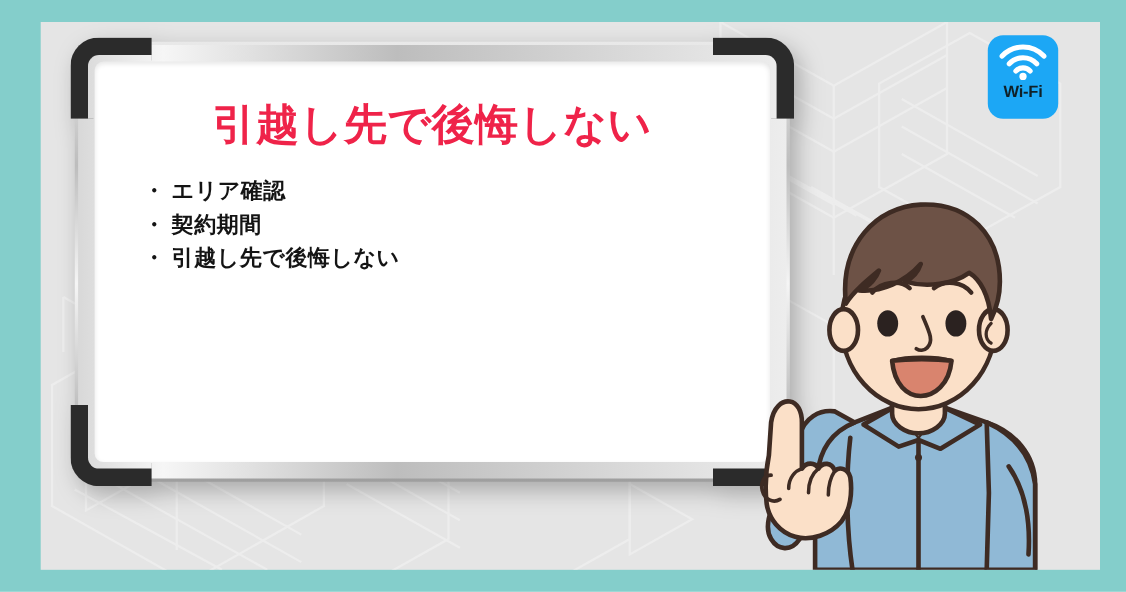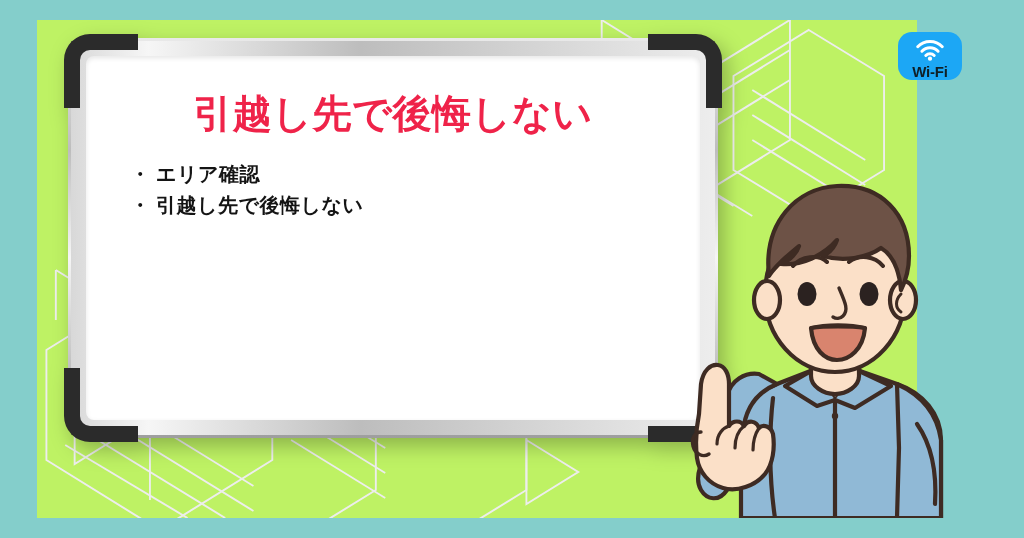--- a/index.html
+++ b/index.html
@@ -18,23 +18,23 @@
   
   .teal-frame {
     position: absolute;
     inset: 0;
     background: #84cecb;
   }
   .white-canvas {
     position: absolute;
     left: 37px;
     top: 20px;
-    width: 880px;
+    width: 963px;
     height: 498px;
-    background: #bef264;
+    background: #e5e5e5;
     overflow: hidden;
   }
   
   .geo-pattern {
     position: absolute;
     inset: 0;
     pointer-events: none;
   }
   .geo-pattern svg { display: block; width: 100%; height: 100%; }
 
@@ -119,21 +119,21 @@
     width: 26px;
     text-align: left;
   }
 
   
   .wifi-badge {
     position: absolute;
     left: 898px;
     top: 32px;
     width: 64px;
-    height: 48px;
+    height: 76px;
     background: #1ca7f5;
     border-radius: 14px;
     display: flex;
     flex-direction: column;
     align-items: center;
     justify-content: flex-start;
     padding-top: 7px;
     box-sizing: border-box;
   }
   .wifi-badge .glyph { width: 46px; height: 34px; display:block; }
@@ -218,20 +218,21 @@
       <div class="wb-corner tr"></div>
       <div class="wb-corner bl"></div>
       <div class="wb-corner br"></div>
 
       <div class="board-content">
         <h1 class="board-title">
           <span class="line">引越し先で後悔しない</span>
         </h1>
         <ul class="bullets">
           <li><span class="dot">・</span><span>エリア確認</span></li>
+          <li><span class="dot">・</span><span>契約期間</span></li>
           <li><span class="dot">・</span><span>引越し先で後悔しない</span></li>
         </ul>
       </div>
     </div>
 
   </div>
 
   <div class="wifi-badge">
     <svg class="glyph" viewBox="0 0 46 34" xmlns="http://www.w3.org/2000/svg">
       <g fill="none" stroke="#ffffff" stroke-linecap="round" stroke-width="4.6">

